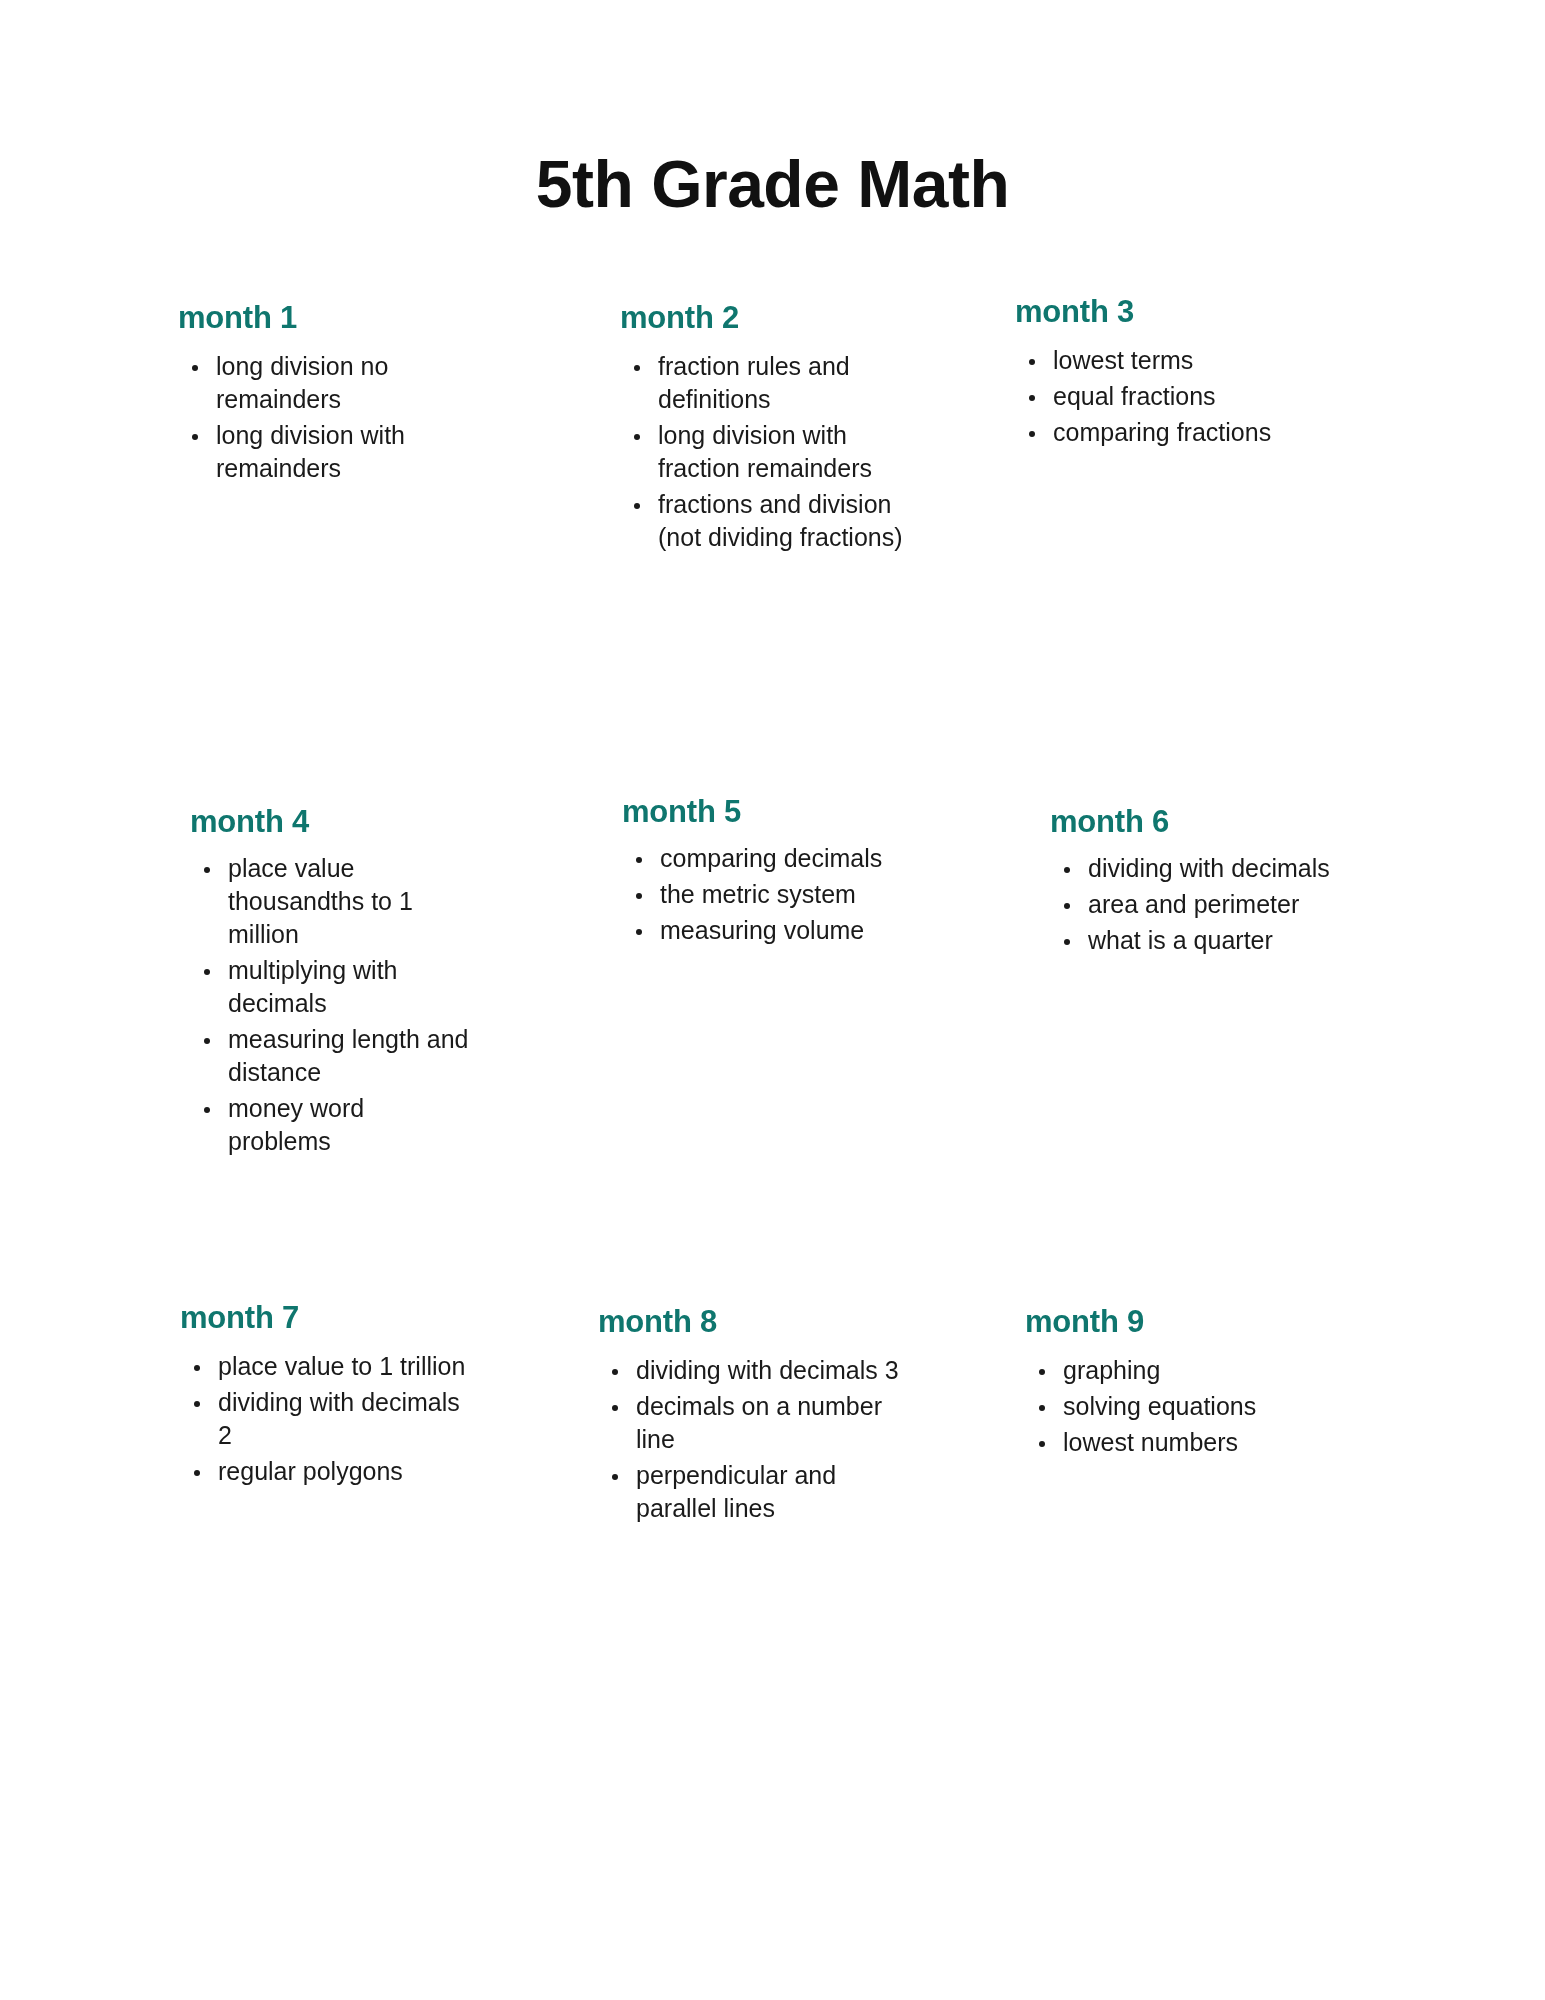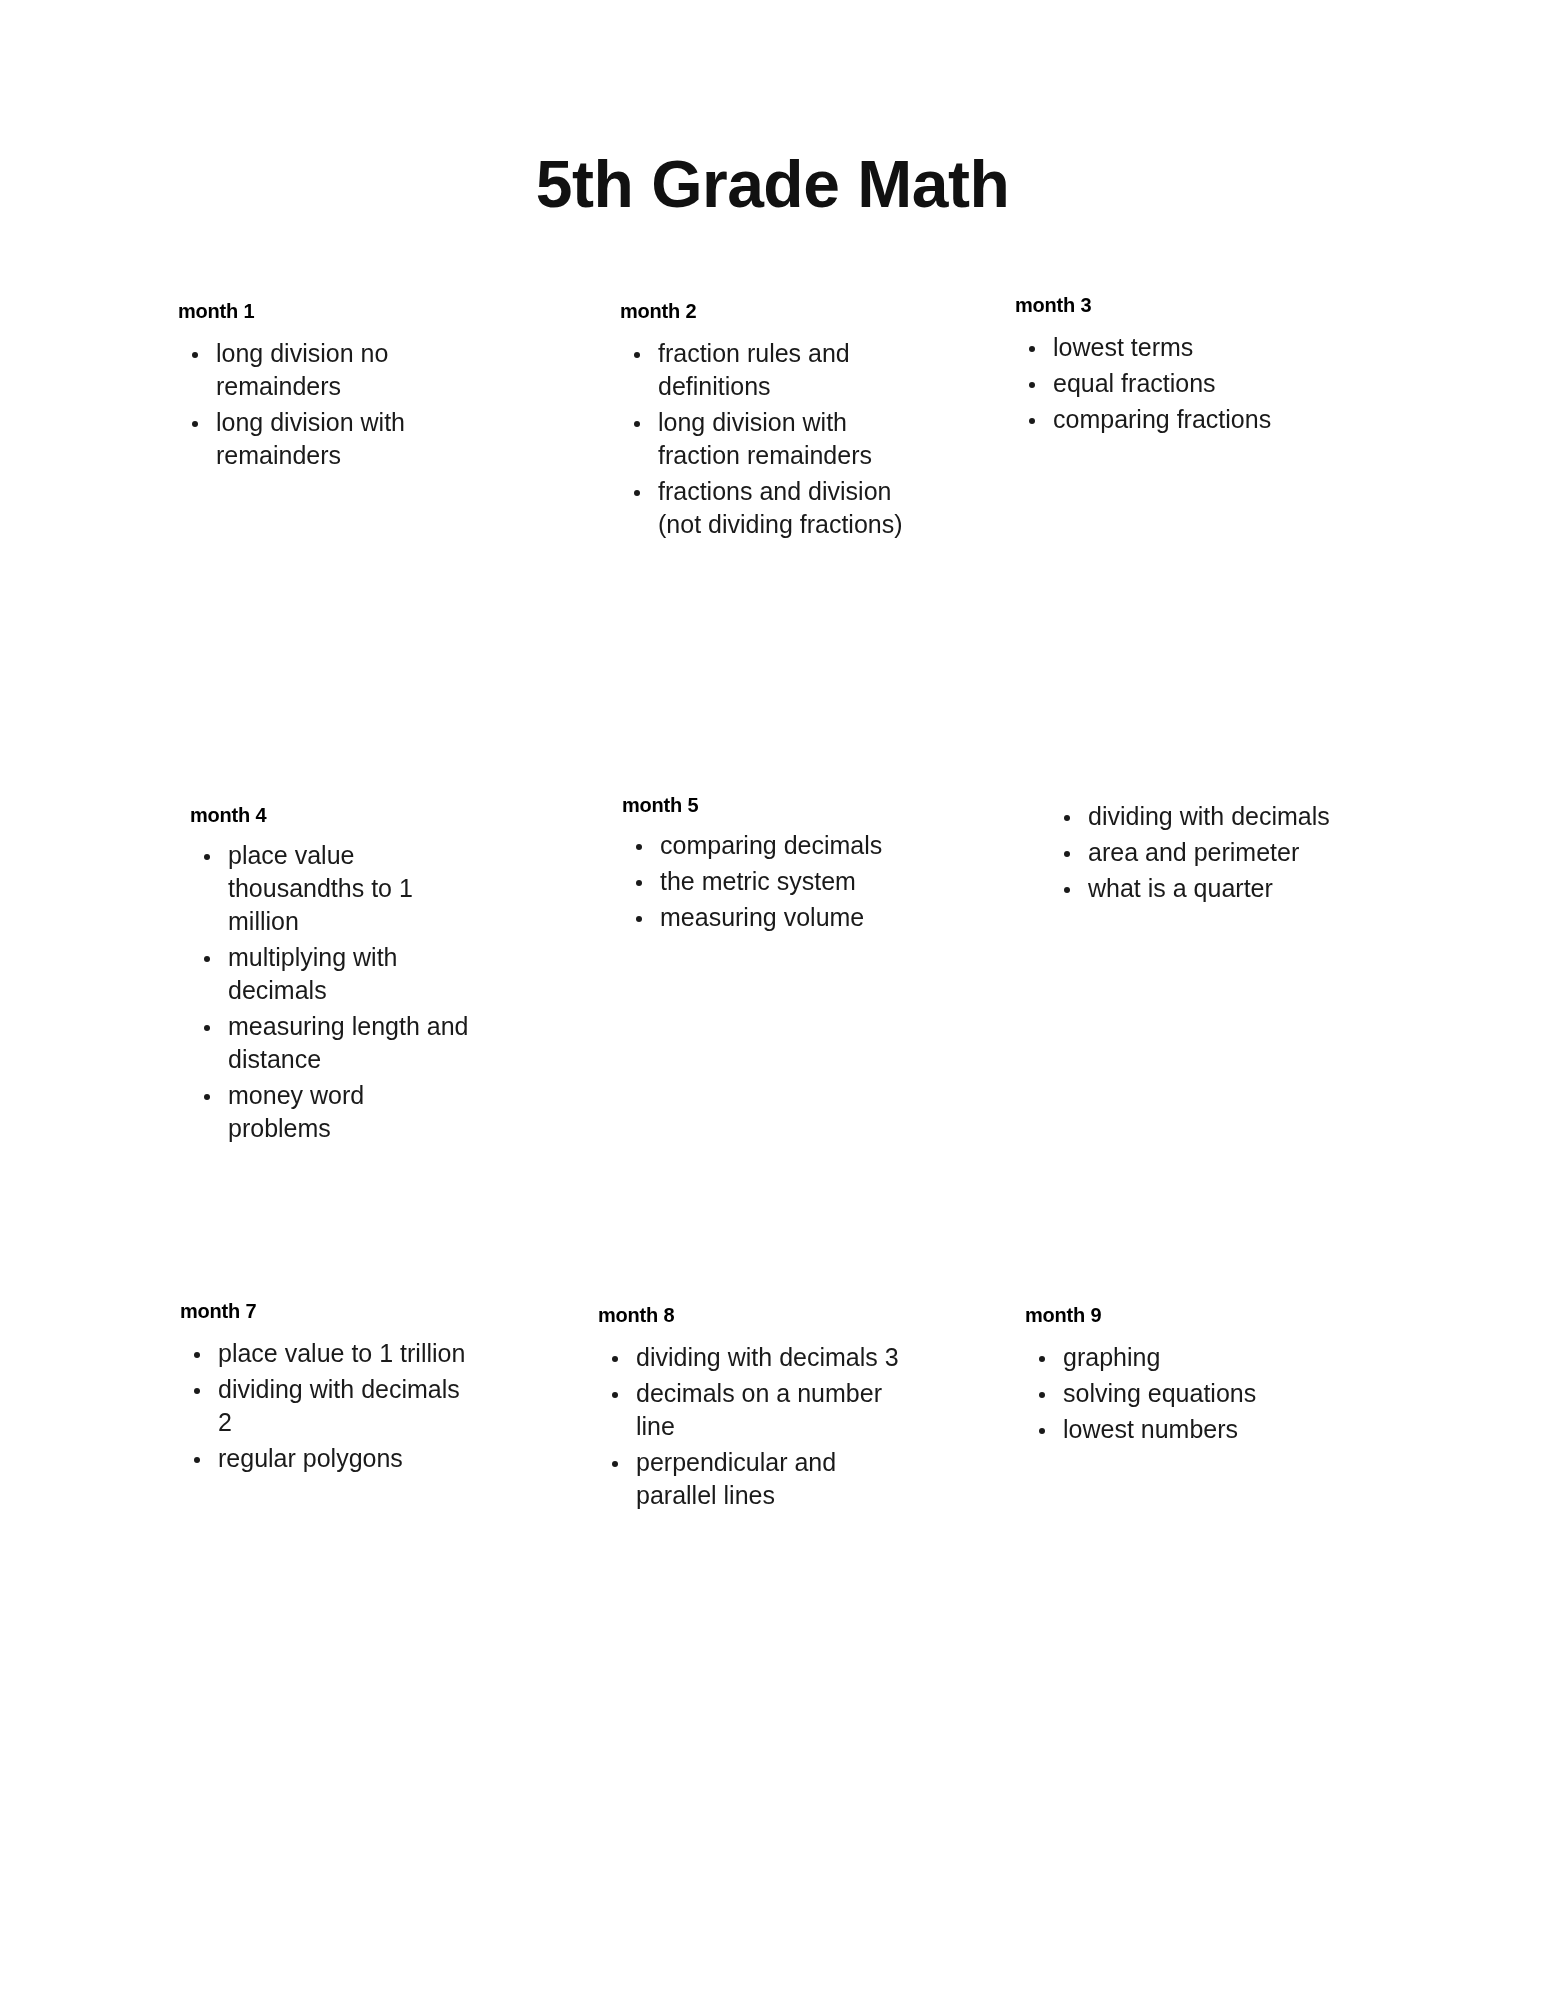--- a/index.html
+++ b/index.html
@@ -55,24 +55,24 @@
 
   .row-2 .col-a { padding-left: 190px; }
   .row-2 .col-b { padding-left: 152px; }
   .row-2 .col-c { padding-left: 140px; }
 
   .row-3 .col-a { padding-left: 180px; }
   .row-3 .col-b { padding-left: 128px; }
   .row-3 .col-c { padding-left: 115px; }
 
   .month-title {
-    font-size: 20px;
+    font-size: 31px;
     font-weight: bold;
     margin: 0 0 14px 0;
-    color: #000000;
+    color: #0f766e;
     letter-spacing: -0.2px;
   }
   .row-2 .month-title { margin-bottom: 12px; }
   .topic-list {
     list-style: none;
     margin: 0;
     padding: 0;
   }
   .topic-item {
     position: relative;
@@ -156,20 +156,21 @@
       <div class="cell col-b wide">
         <div class="month-title nudge-up-6">month 5</div>
         <ul class="topic-list">
           <li class="topic-item">comparing decimals</li>
           <li class="topic-item">the metric system</li>
           <li class="topic-item">measuring volume</li>
         </ul>
       </div>
 
       <div class="cell col-c wide">
+        <div class="month-title nudge-down-4">month 6</div>
         <ul class="topic-list">
           <li class="topic-item">dividing with decimals</li>
           <li class="topic-item">area and perimeter</li>
           <li class="topic-item">what is a quarter</li>
         </ul>
       </div>
 
     </div>
 
     <div class="row row-3">

